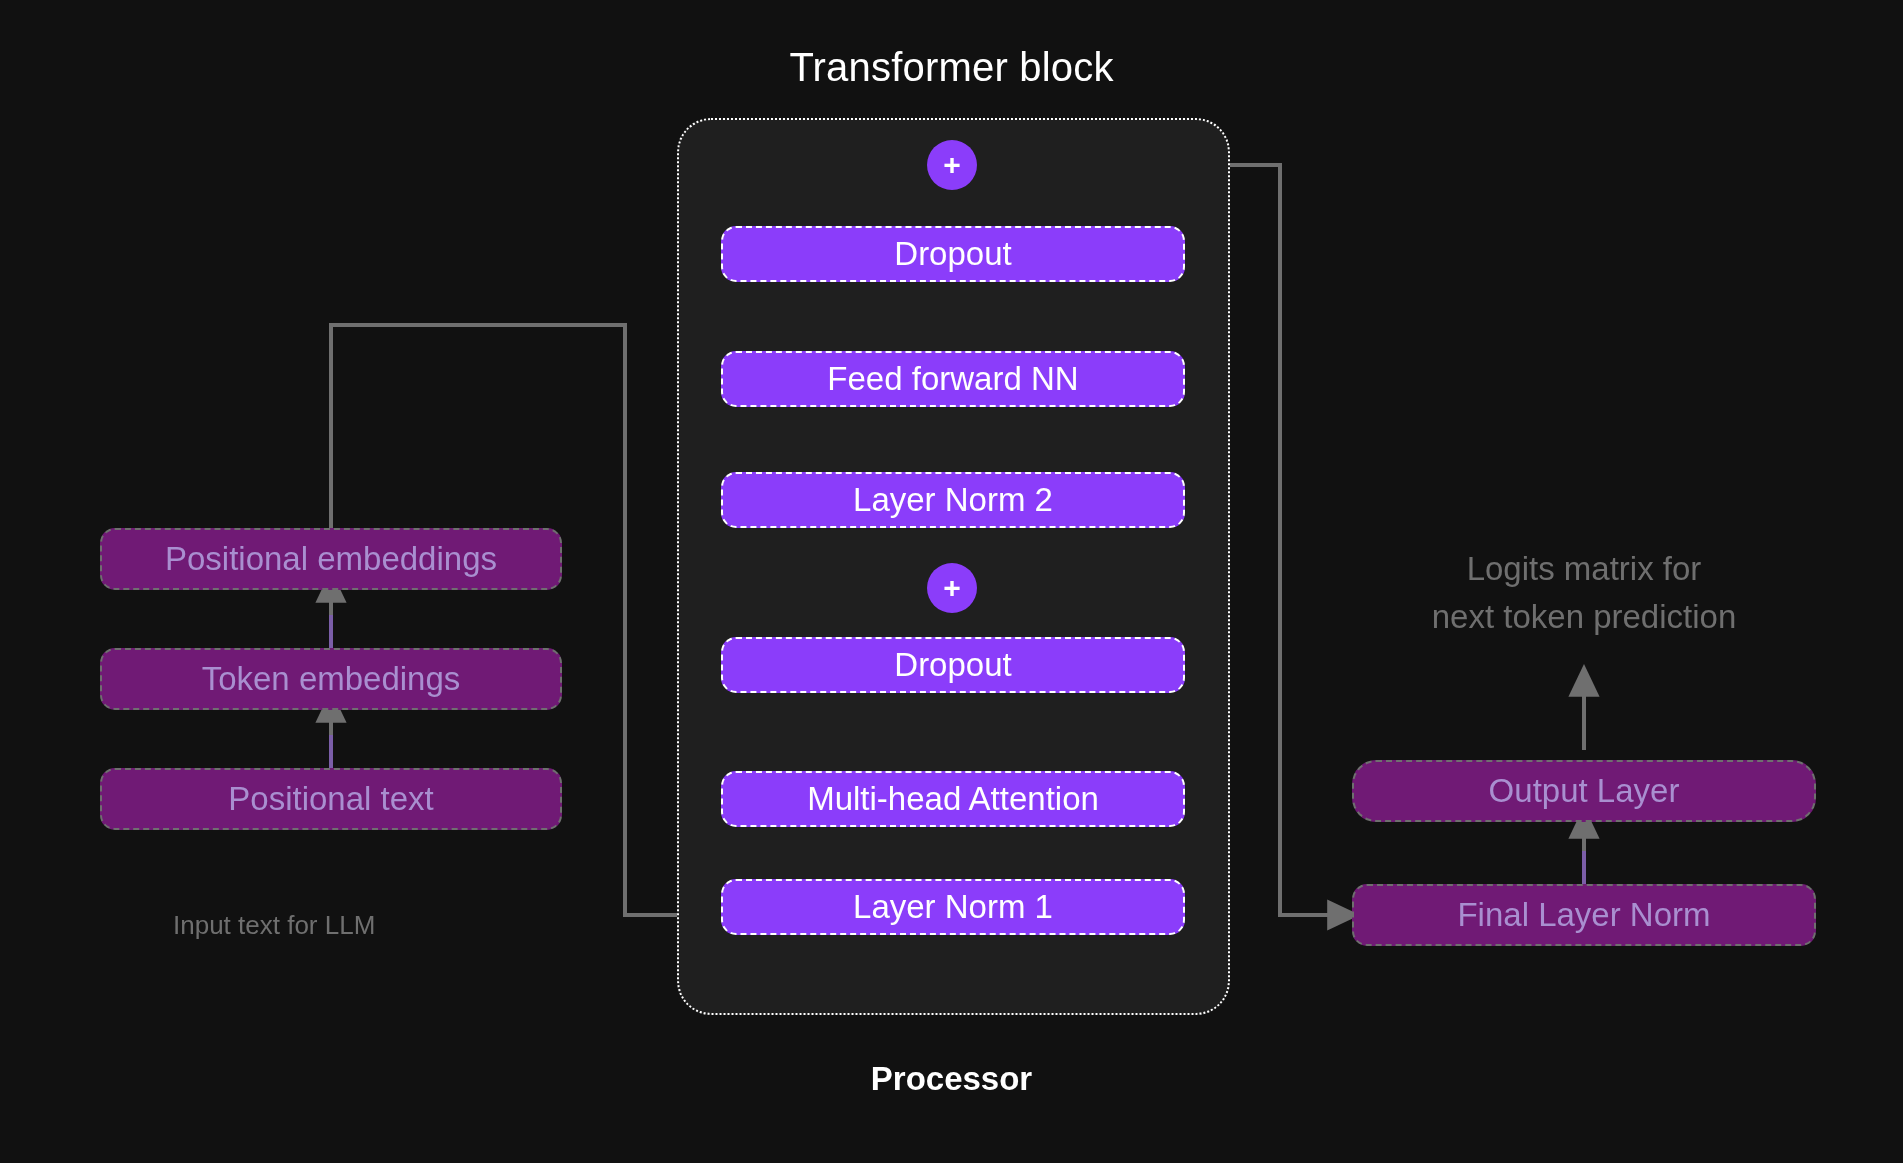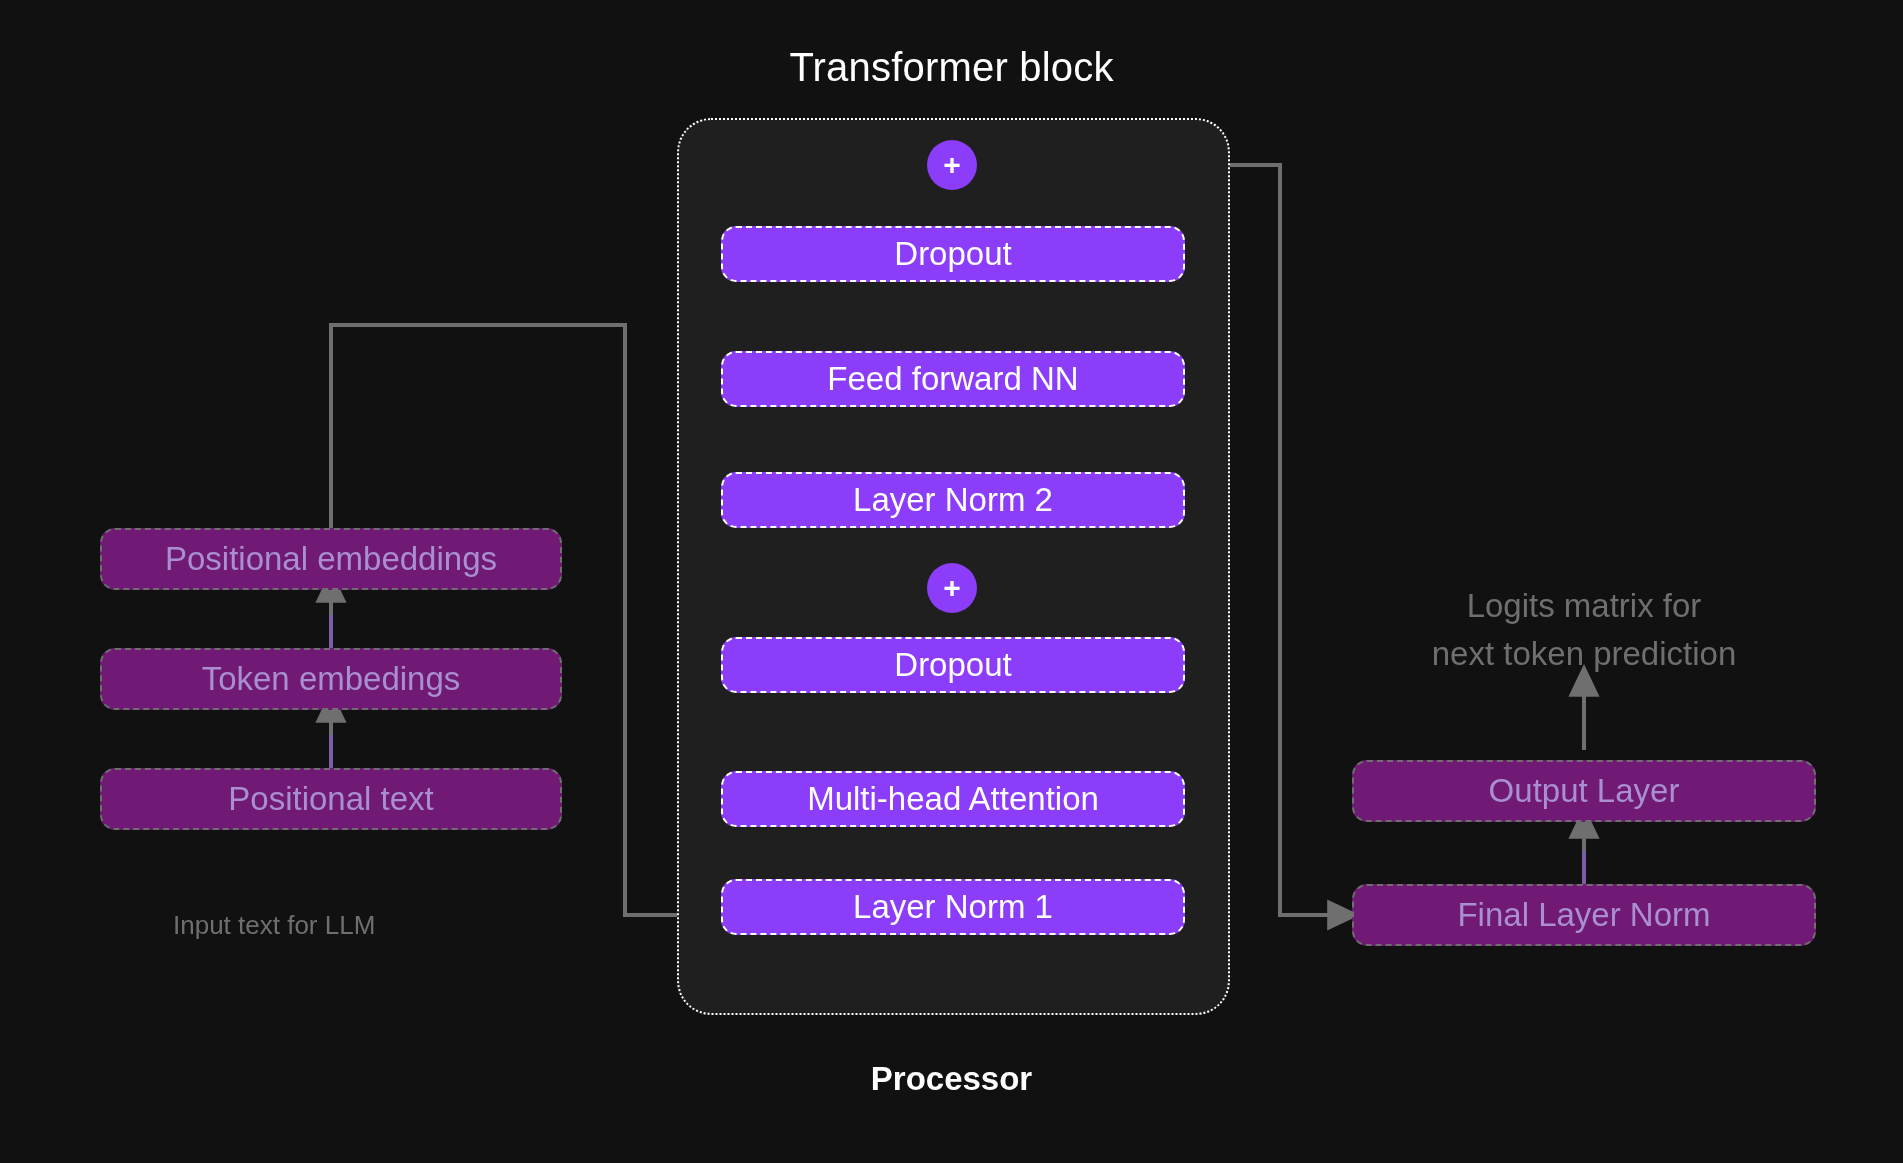--- a/index.html
+++ b/index.html
@@ -104,21 +104,20 @@
     white-space: nowrap;
   }
   .note-logits {
     color: #6f6f6f;
     font-size: 33px;
     text-align: center;
     line-height: 1.45;
     left: 1352px;
     top: 545px;
     width: 464px;
-    margin-top: 37px;
   }
 </style>
 </head>
 <body>
 
 <div id="canvas">
 
   <svg class="abs svg-layer" viewBox="0 0 1903 1163" xmlns="http://www.w3.org/2000/svg">
     <defs>
       <marker id="arrowGray" markerWidth="9" markerHeight="9" refX="4.2" refY="4.5" orient="auto" markerUnits="strokeWidth">
@@ -204,20 +203,20 @@
     <span>+</span>
   </div>
 
   <div class="abs title-processor">Processor</div>
 
   <div class="abs note-logits">
     <div>Logits matrix for</div>
     <div>next token prediction</div>
   </div>
 
-  <div class="abs block block-muted block-right" style="top:760px;">
+  <div class="abs block block-muted block-right" style="top:760px;border-radius:24px;">
     <span>Output Layer</span>
   </div>
   <div class="abs block block-muted block-right" style="top:884px;">
     <span>Final Layer Norm</span>
   </div>
 
 </div>
 
 </body></html>

